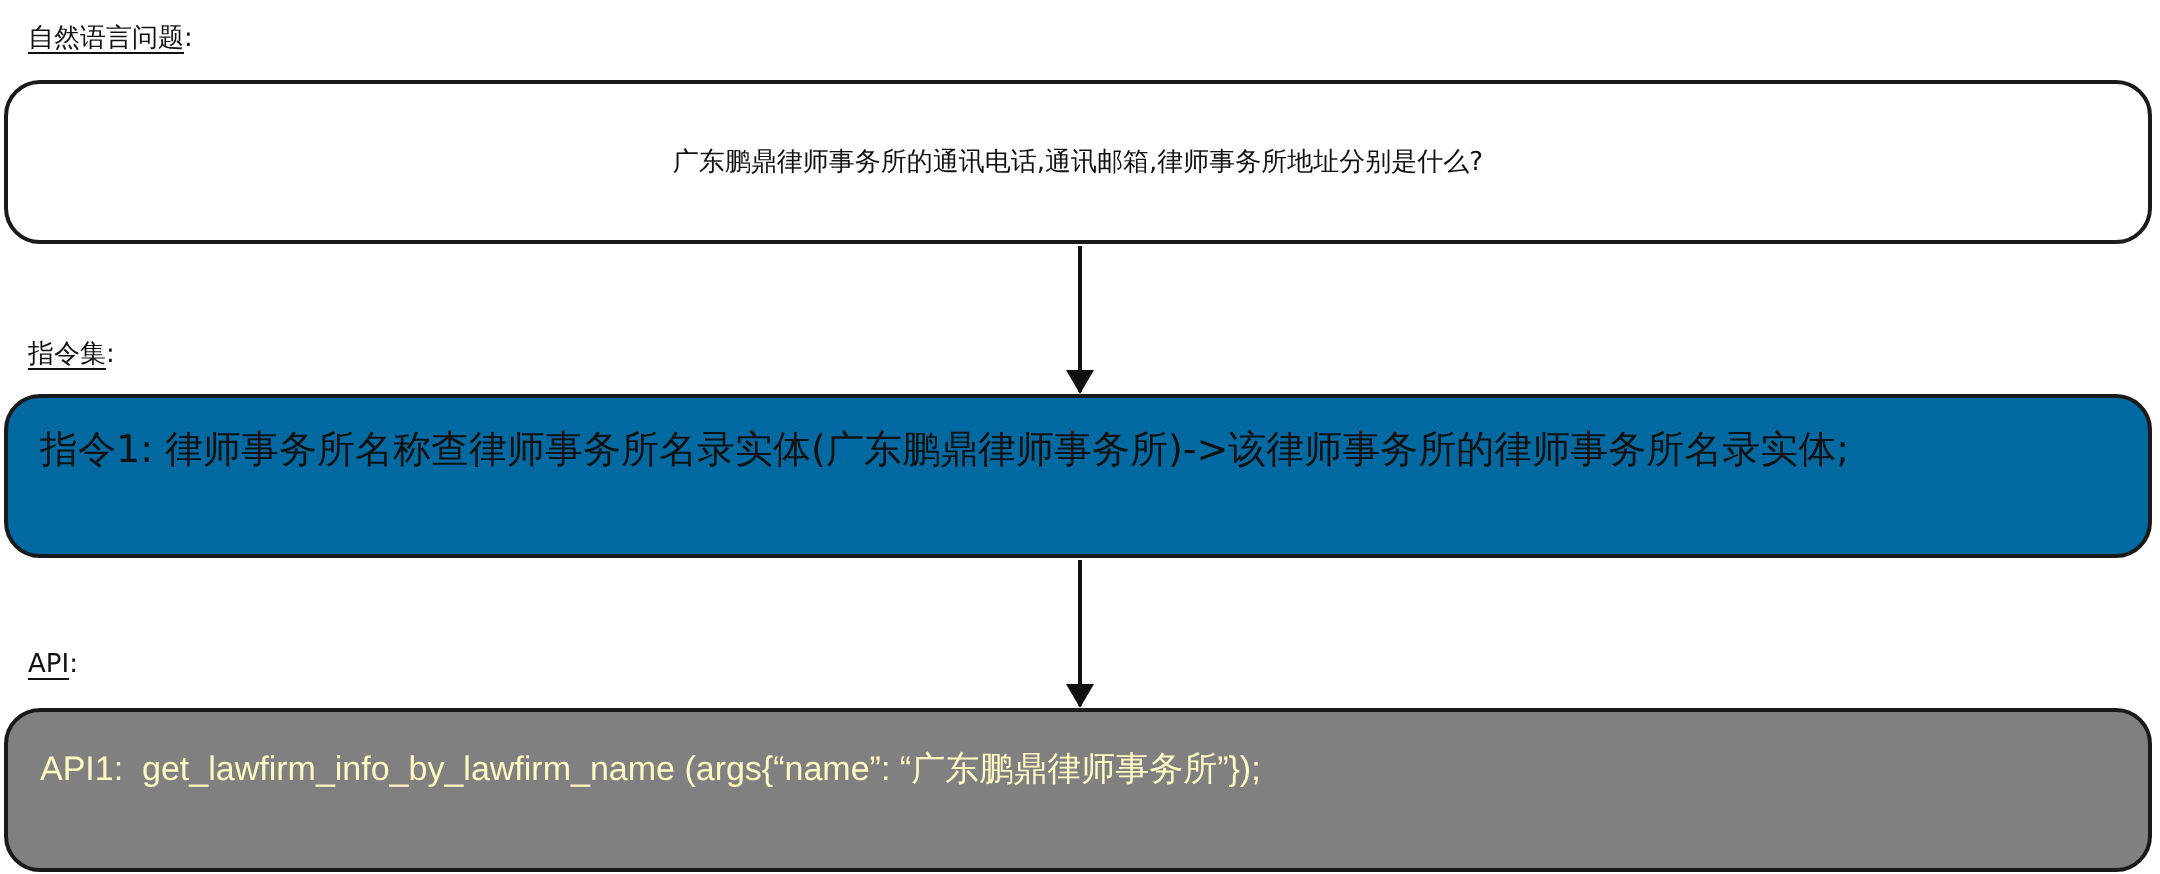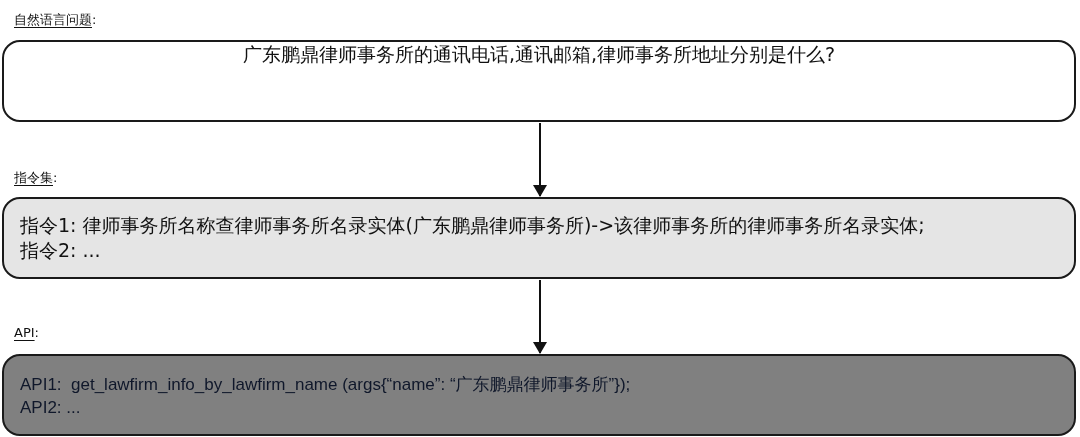--- a/index.html
+++ b/index.html
@@ -3,23 +3,23 @@
 <meta charset="utf-8">
 <style>
   html, body { margin: 0; padding: 0; background: #ffffff; }
   body { width: 1080px; height: 437px; position: relative; overflow: hidden;
          font-family: "DejaVu Sans", "Liberation Sans", sans-serif; color: #111; }
   .label { position: absolute; left: 14px; font-size: 13px; line-height: 24px; }
   .label .u { text-decoration: underline; text-underline-offset: 3px; }
   .box { position: absolute; left: 2px; width: 1070px; border: 2.5px solid #1a1a1a;
          border-radius: 18px; box-sizing: content-box; }
   #box-q { top: 40px; height: 78px; background: #ffffff; display: flex;
-           justify-content: center; font-size: 19px; }
-  #box-i { top: 197px; height: 78px; background: #e5e5e5; font-size: 19px; }
-  #box-a { top: 354px; height: 78px; background: #808080; color: #0f172a; font-size: 17px;
+           align-items: center; justify-content: center; font-size: 13px; }
+  #box-i { top: 197px; height: 78px; background: #0369a1; font-size: 19px; }
+  #box-a { top: 354px; height: 78px; background: #808080; color: #fef9c3; font-size: 17px;
            font-family: "Liberation Sans", "DejaVu Sans", sans-serif; }
   .lines { position: absolute; left: 16px; top: 14px; line-height: 25px; }
   #box-a .lines { left: 16px; top: 17px; line-height: 23px; }
   .arrow { position: absolute; left: 538.5px; width: 2.5px; background: #111; }
   .arrow::after { content: ""; position: absolute; left: -6px; bottom: -1px;
                   border-left: 7px solid transparent; border-right: 7px solid transparent;
                   border-top: 12px solid #111; }
   #arrow-1 { top: 123px; height: 73px; }
   #arrow-2 { top: 280px; height: 73px; }
 </style>
@@ -34,27 +34,25 @@
 </div>
 
 <div class="arrow" id="arrow-1"></div>
 
 <div class="label" style="top:166px;">
   <span class="u">指令集</span><span>:</span>
 </div>
 <div class="box" id="box-i">
   <div class="lines">
     <div>指令1: 律师事务所名称查律师事务所名录实体(广东鹏鼎律师事务所)-&gt;该律师事务所的律师事务所名录实体;</div>
-    <div>指令2: ...</div>
   </div>
 </div>
 
 <div class="arrow" id="arrow-2"></div>
 
 <div class="label" style="top:321px;">
   <span class="u">API</span><span>:</span>
 </div>
 <div class="box" id="box-a">
   <div class="lines">
     <div style="white-space:pre;">API1:  get_lawfirm_info_by_lawfirm_name (args{“name”: “广东鹏鼎律师事务所”});</div>
-    <div>API2: ...</div>
   </div>
 </div>
 
 </body></html>

